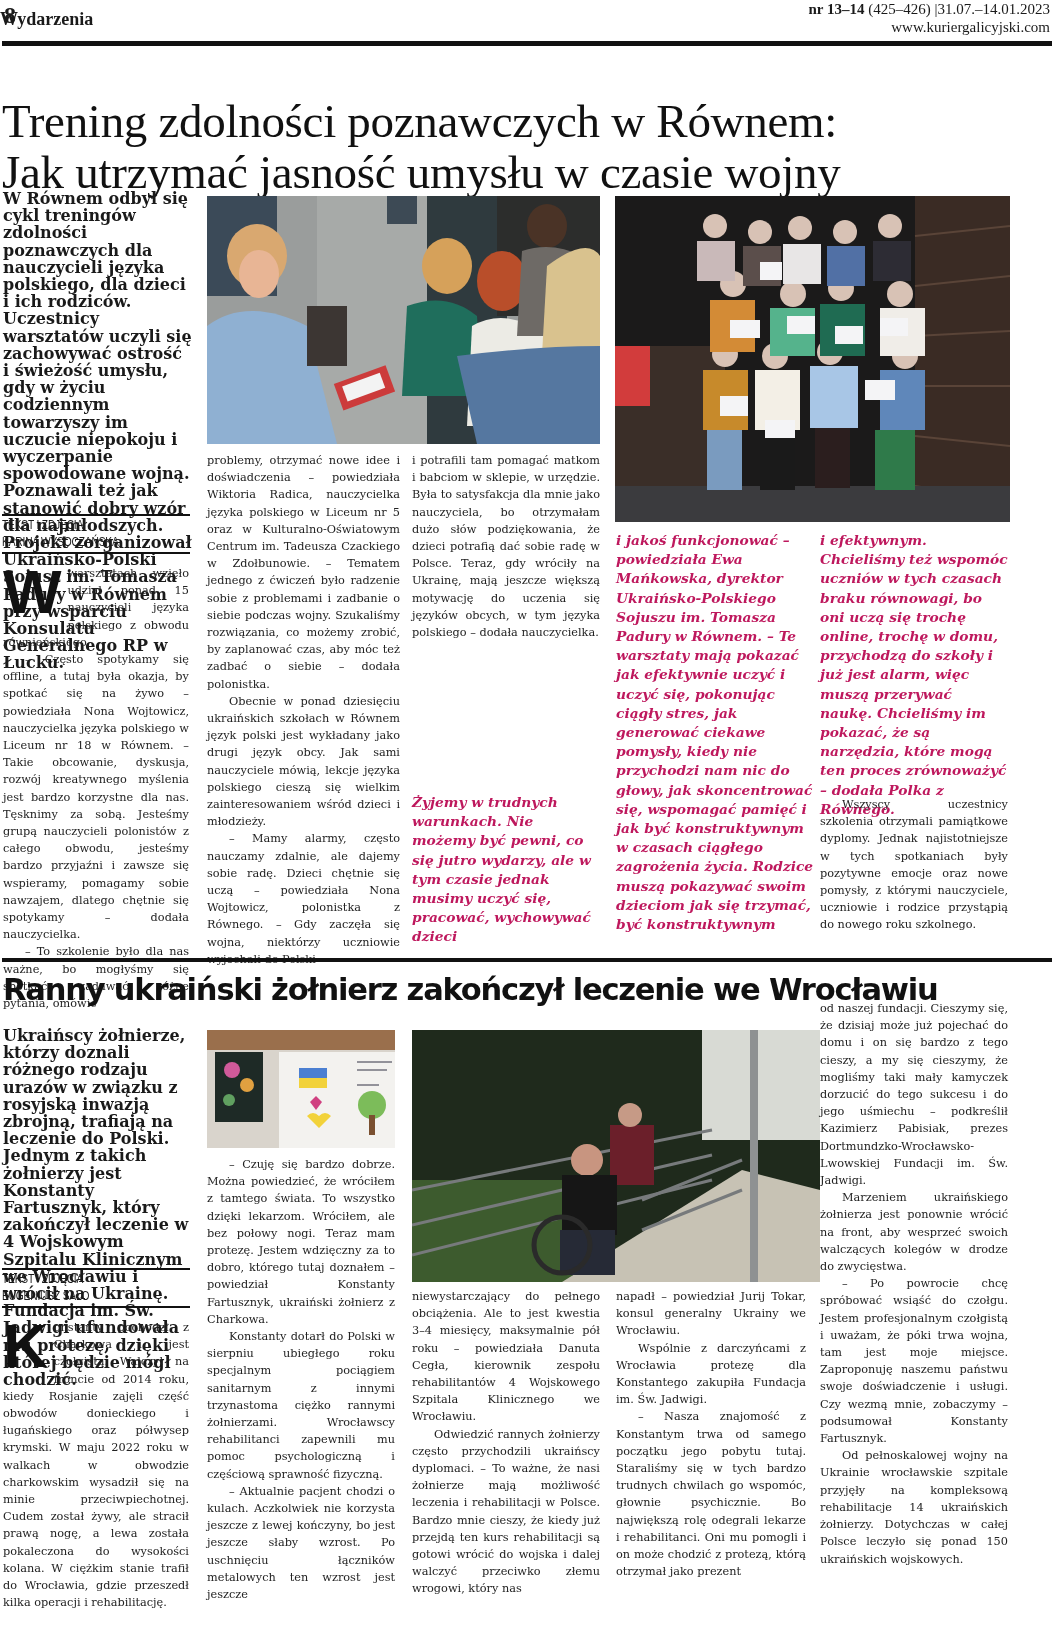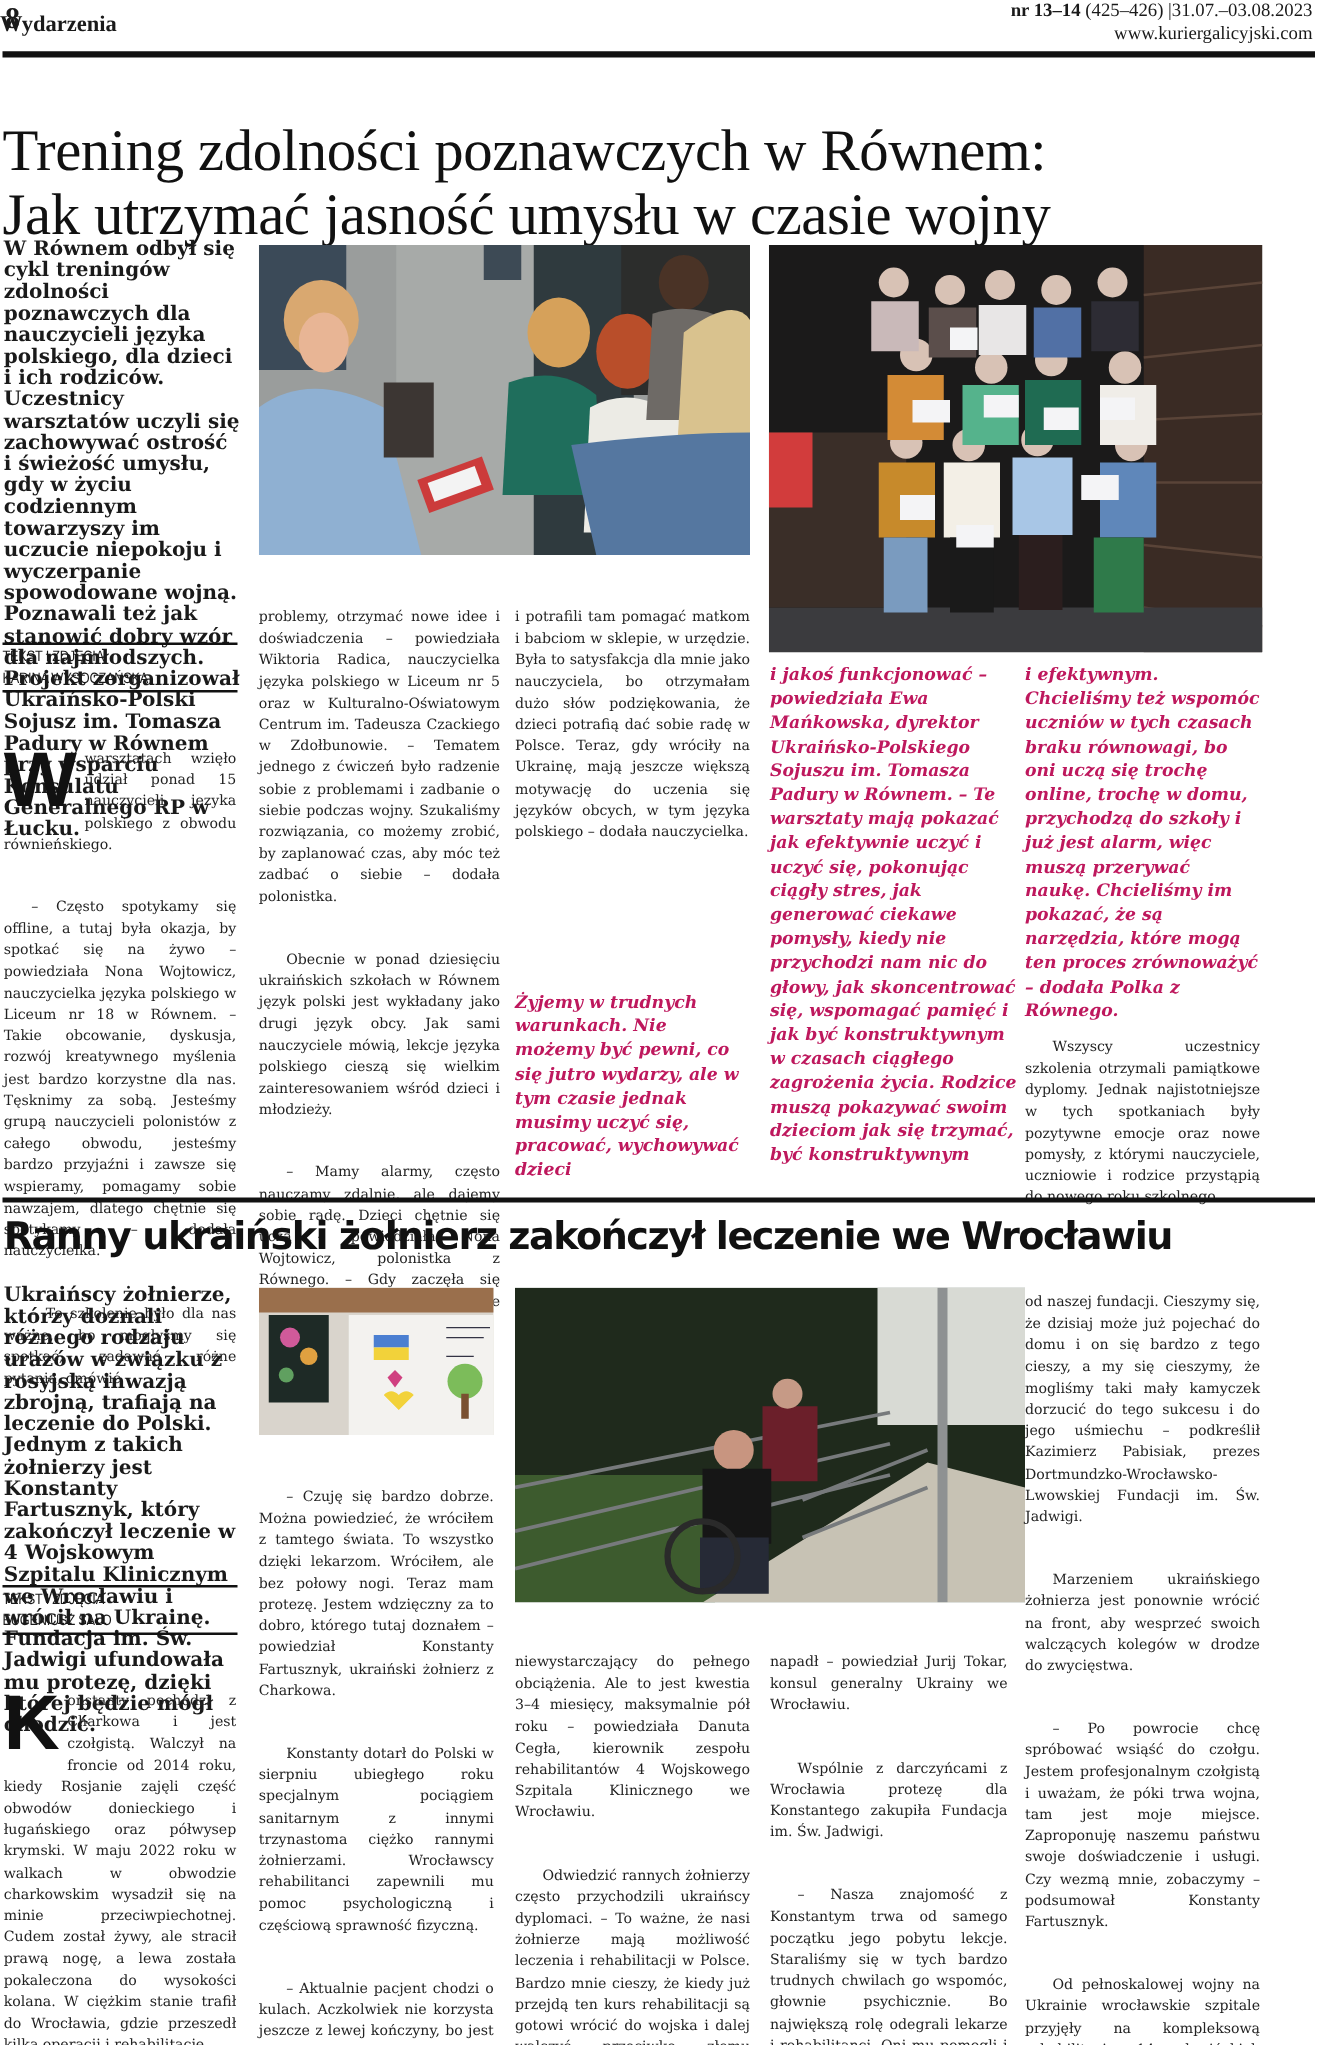--- a/index.html
+++ b/index.html
@@ -17,39 +17,39 @@
 
   
   .h1 { left: 2px; top: 63px; width: 1050px; font-family: "Liberation Serif", serif; font-size: 47px; line-height: 51px; font-weight: normal; letter-spacing: -0.3px; color: #111; margin-top: 33px; }
 
   
   .lead { font-family: "DejaVu Serif", serif; font-weight: bold; font-size: 16px; line-height: 17.2px; color: #1a1a1a; }
   .byline-rule { height: 2px; background: #111; }
   .byline { font-family: "Liberation Sans", sans-serif; font-size: 12px; line-height: 17px; text-transform: uppercase; letter-spacing: -0.2px; font-weight: normal; transform: scaleX(0.85); transform-origin: left; }
 
   .body-col { font-family: "DejaVu Serif", serif; font-size: 11.3px; line-height: 17.2px; text-align: justify; color: #222; hyphens: auto; }
-  .body-col p { text-indent: 22px; margin-top: 33px; }
+  .body-col p { text-indent: 22px; }
   .body-col p.noindent { text-indent: 0; }
   .dropcap { float: left; font-family: "Liberation Sans", sans-serif; font-weight: bold; font-size: 62px; line-height: 50px; margin: 2px 6px 0 0; color: #111; }
 
   .quote { font-family: "DejaVu Serif", serif; font-style: italic; font-weight: bold; font-size: 13.8px; line-height: 19.2px; color: #be185d; }
 
   
   .photo { overflow: hidden; }
   .rule-mid { left: 2px; top: 958px; width: 1050px; height: 4px; background: #111; }
 
   .h2 { left: 3px; top: 970px; width: 1050px; font-family: "DejaVu Sans", sans-serif; font-weight: bold; font-size: 30.5px; line-height: 40px; letter-spacing: -1.2px; color: #111; white-space: nowrap; }
 </style>
 </head>
 <body>
 
 <div class="abs page-num">8</div>
 <div class="abs section">Wydarzenia</div>
 <div class="abs issue">
-  <div><b>nr 13–14</b><span> (425–426) |31.07.–03.08.2023</span></div>
+  <div><b>nr 13–14</b><span> (425–426) |31.07.–14.01.2023</span></div>
   <div>www.kuriergalicyjski.com</div>
 </div>
 <div class="abs rule-top"></div>
 
 <h1 class="abs h1">
   <div>Trening zdolności poznawczych w Równem:</div>
   <div>Jak utrzymać jasność umysłu w czasie wojny</div>
 </h1>
 
 <div class="abs lead" style="left:3px; top:190px; width:190px;">W Równem odbył się cykl treningów zdolności poznawczych dla nauczycieli języka polskiego, dla dzieci i ich rodziców. Uczestnicy warsztatów uczyli się zachowywać ostrość i świeżość umysłu, gdy w życiu codziennym towarzyszy im uczucie niepokoju i wyczerpanie spowodowane wojną. Poznawali też jak stanowić dobry wzór dla najmłodszych. Projekt zorganizował Ukraińsko-Polski Sojusz im. Tomasza Padury w Równem przy wsparciu Konsulatu Generalnego RP w Łucku.</div>
@@ -242,21 +242,21 @@
 </div>
 
 <div class="abs body-col" style="left:412px; top:1288px; width:188px;">
   <p class="noindent">niewystarczający do pełnego obciążenia. Ale to jest kwestia 3–4 miesięcy, maksymalnie pół roku – powiedziała Danuta Cegła, kierownik zespołu rehabilitantów 4 Wojskowego Szpitala Klinicznego we Wrocławiu.</p>
   <p>Odwiedzić rannych żołnierzy często przychodzili ukraińscy dyplomaci. – To ważne, że nasi żołnierze mają możliwość leczenia i rehabilitacji w Polsce. Bardzo mnie cieszy, że kiedy już przejdą ten kurs rehabilitacji są gotowi wrócić do wojska i dalej walczyć przeciwko złemu wrogowi, który nas</p>
 </div>
 
 <div class="abs body-col" style="left:616px; top:1288px; width:190px;">
   <p class="noindent">napadł – powiedział Jurij Tokar, konsul generalny Ukrainy we Wrocławiu.</p>
   <p>Wspólnie z darczyńcami z Wrocławia protezę dla Konstantego zakupiła Fundacja im. Św. Jadwigi.</p>
-  <p>– Nasza znajomość z Konstantym trwa od samego początku jego pobytu lekcje. Staraliśmy się w tych bardzo trudnych chwilach go wspomóc, głownie psychicznie. Bo największą rolę odegrali lekarze i rehabilitanci. Oni mu pomogli i on może chodzić z protezą, którą otrzymał jako prezent</p>
+  <p>– Nasza znajomość z Konstantym trwa od samego początku jego pobytu tutaj. Staraliśmy się w tych bardzo trudnych chwilach go wspomóc, głownie psychicznie. Bo największą rolę odegrali lekarze i rehabilitanci. Oni mu pomogli i on może chodzić z protezą, którą otrzymał jako prezent</p>
 </div>
 
 <div class="abs body-col" style="left:820px; top:1000px; width:188px;">
   <p class="noindent">od naszej fundacji. Cieszymy się, że dzisiaj może już pojechać do domu i on się bardzo z tego cieszy, a my się cieszymy, że mogliśmy taki mały kamyczek dorzucić do tego sukcesu i do jego uśmiechu – podkreślił Kazimierz Pabisiak, prezes Dortmundzko-Wrocławsko-Lwowskiej Fundacji im. Św. Jadwigi.</p>
   <p>Marzeniem ukraińskiego żołnierza jest ponownie wrócić na front, aby wesprzeć swoich walczących kolegów w drodze do zwycięstwa.</p>
   <p>– Po powrocie chcę spróbować wsiąść do czołgu. Jestem profesjonalnym czołgistą i uważam, że póki trwa wojna, tam jest moje miejsce. Zaproponuję naszemu państwu swoje doświadczenie i usługi. Czy wezmą mnie, zobaczymy – podsumował Konstanty Fartusznyk.</p>
   <p>Od pełnoskalowej wojny na Ukrainie wrocławskie szpitale przyjęły na kompleksową rehabilitacje 14 ukraińskich żołnierzy. Dotychczas w całej Polsce leczyło się ponad 150 ukraińskich wojskowych.</p>
 </div>
 
 </body></html>

